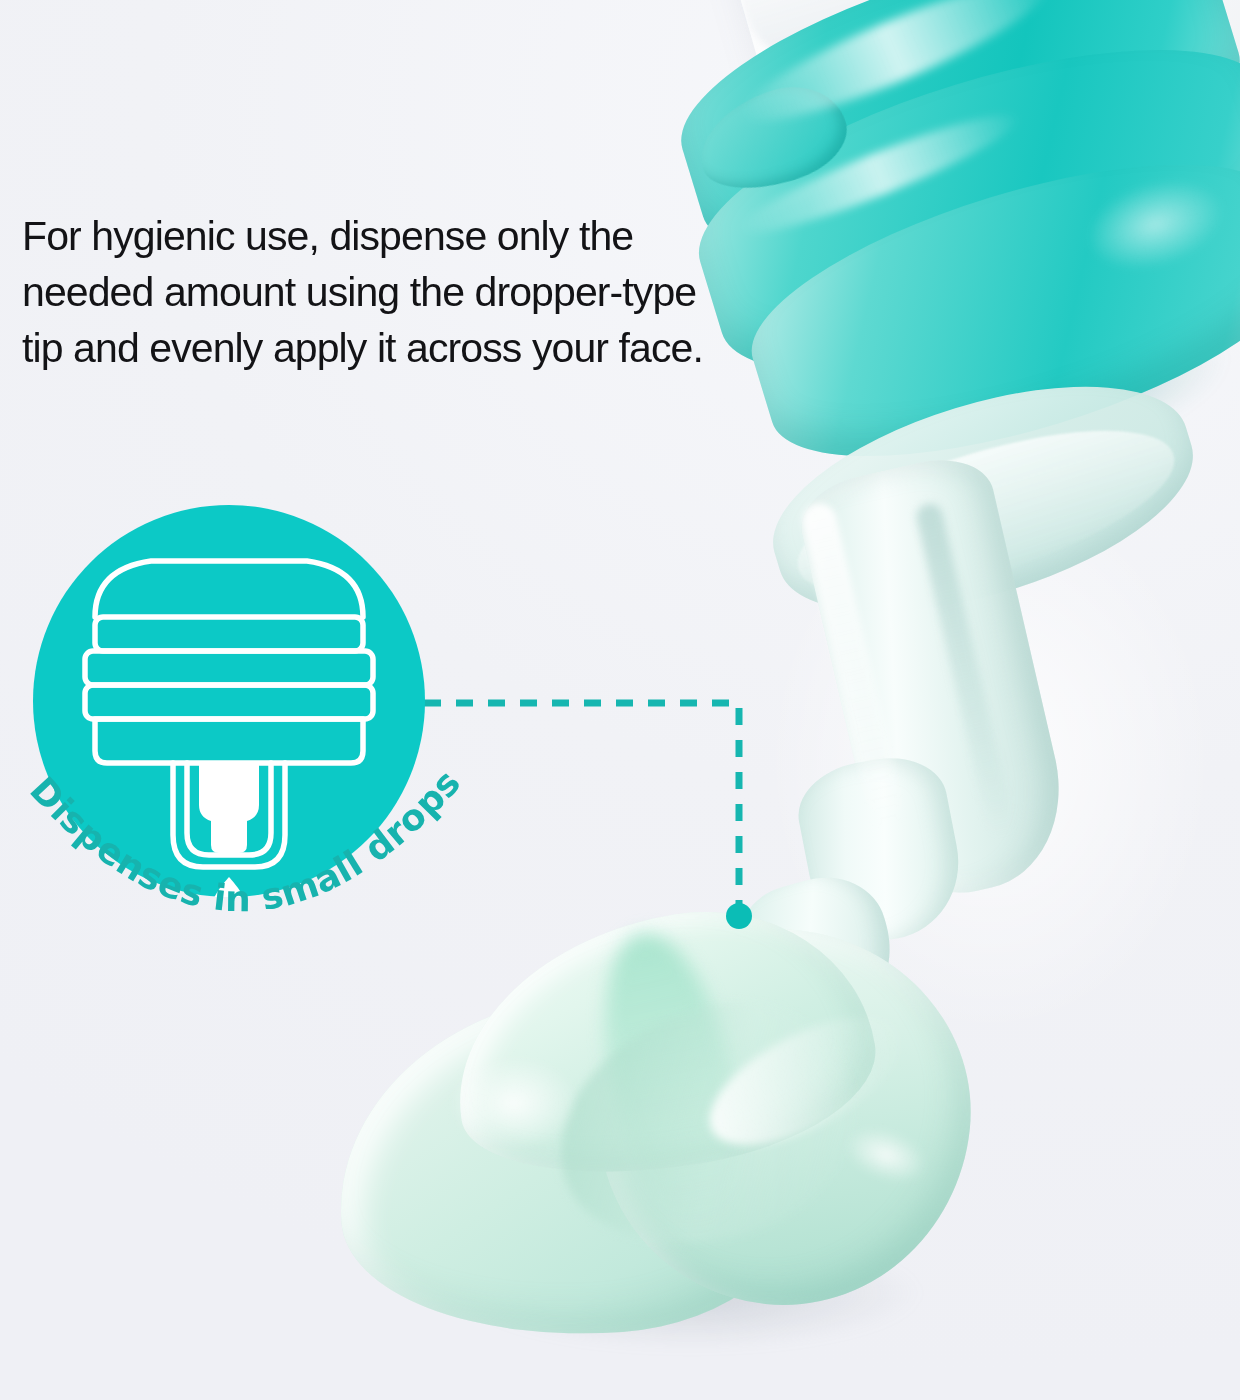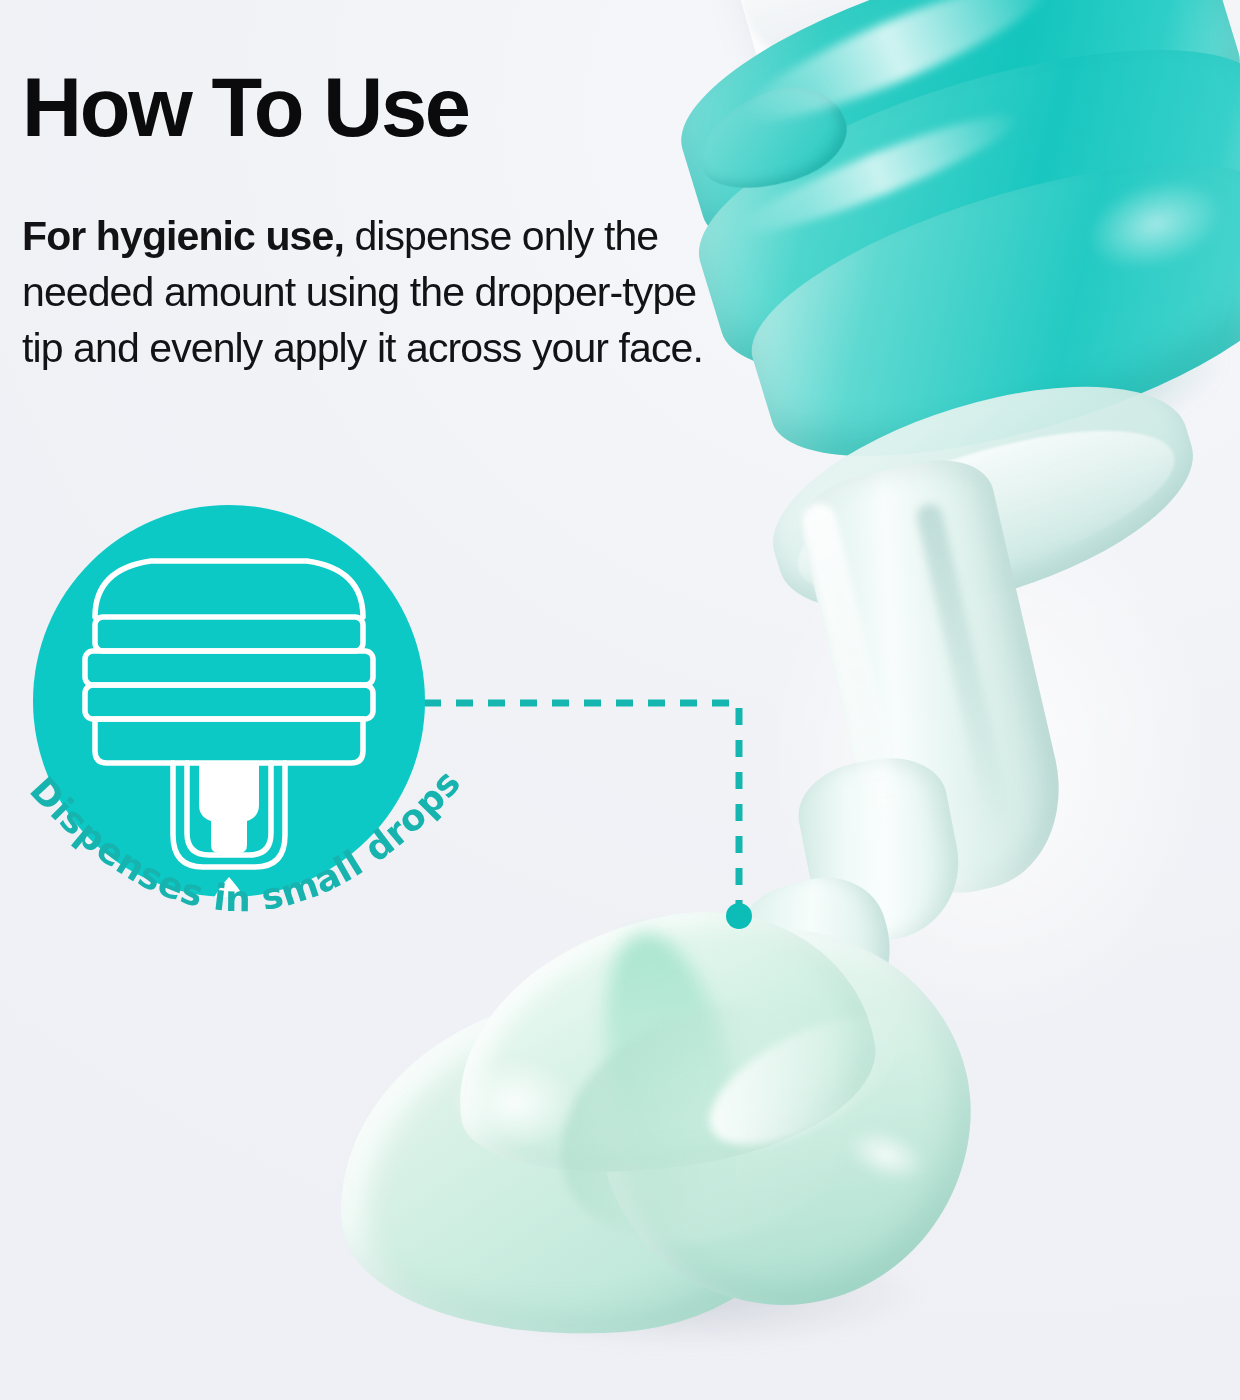--- a/index.html
+++ b/index.html
@@ -44,21 +44,21 @@
   }
   .paragraph {
     position: absolute;
     left: 22px; top: 208px;
     width: 690px;
     font-size: 41px;
     line-height: 56px;
     color: #131316;
     letter-spacing: -0.9px;
   }
-  .paragraph b { font-weight: 700; text-align: right; }
+  .paragraph b { font-weight: 400; text-align: right; }
 
   
   .photo { position: absolute; inset: 0; pointer-events: none; }
 
   
   .bottle-body {
     position: absolute;
     left: 742px; top: -250px;
     width: 560px; height: 430px;
     background: linear-gradient(160deg, #ffffff 0%, #fbfcfd 45%, #eef0f3 100%);
@@ -364,21 +364,20 @@
     <div class="lobe-left"></div>
     <div class="lobe-right"></div>
     <div class="lobe-top"></div>
     <div class="cream-green-tint"></div>
     <div class="lobe-fold"></div>
     <div class="cream-gloss-1"></div>
     <div class="cream-gloss-2"></div>
     <div class="cream-gloss-3"></div>
   </div>
 
-  <div class="headline">How To Use</div>
 
   <div class="paragraph"><b>For hygienic use,</b><span> dispense only the needed amount using the dropper-type tip and evenly apply it across your face.</span></div>
 
   <svg class="connector" viewBox="0 0 1240 1400">
     <path d="M 424 703 L 739 703 L 739 905" fill="none" stroke="#16b6b0" stroke-width="7" stroke-dasharray="17 15" stroke-linecap="butt"></path>
     <circle cx="739" cy="916" r="13" fill="#0bbdb6"></circle>
   </svg>
 
   <div class="badge">
     <div class="badge-circle"></div>

